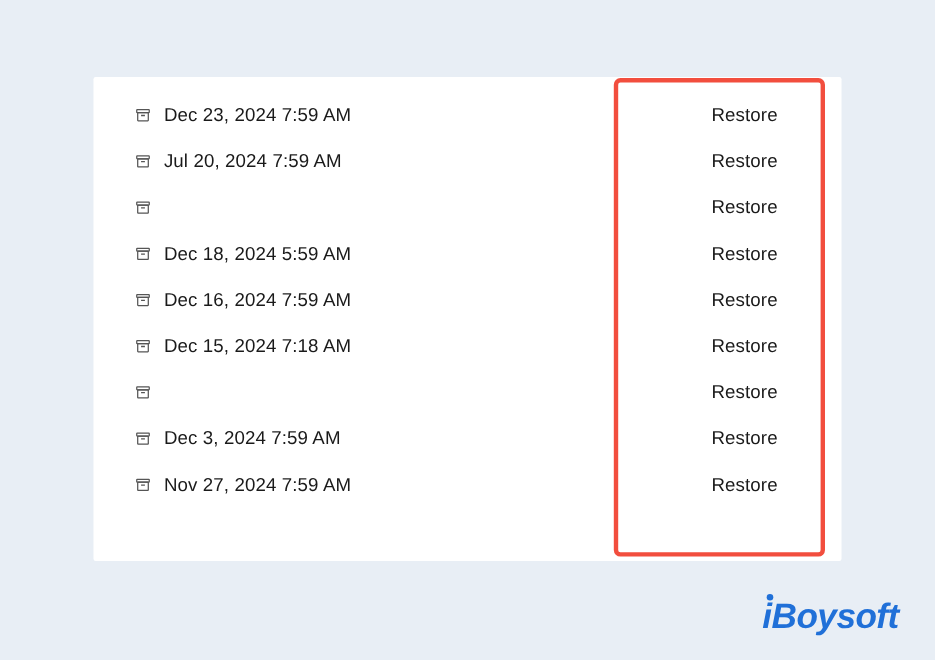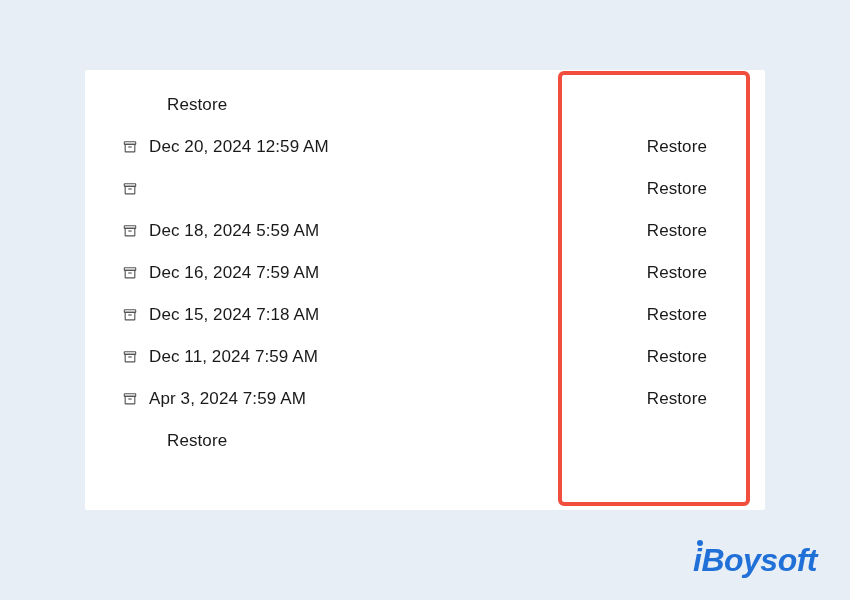--- a/index.html
+++ b/index.html
@@ -98,33 +98,43 @@
       left: 4px;
     }
   </style>
 </head>
 <body>
 
 <div class="panel">
   <div class="list">
 
     <div class="row">
-      <span class="restore-link">Restore</span>
-    </div>
-
-    <div class="row">
-      <div class="row-left">
-        <span class="archive-icon">
-          <svg viewBox="0 0 16 16" fill="none" stroke="#555" stroke-width="1.3">
-            <rect x="1.5" y="2" width="13" height="3" rx="0.5"></rect>
-            <rect x="2.5" y="5" width="11" height="8.5" rx="0.5"></rect>
-            <line x1="6" y1="8" x2="10" y2="8"></line>
-          </svg>
-        </span>
-        <span>Dec 20, 2024 12:59 AM</span>
+      <div class="row-left">
+        <span class="archive-icon">
+          <svg viewBox="0 0 16 16" fill="none" stroke="#555" stroke-width="1.3">
+            <rect x="1.5" y="2" width="13" height="3" rx="0.5"></rect>
+            <rect x="2.5" y="5" width="11" height="8.5" rx="0.5"></rect>
+            <line x1="6" y1="8" x2="10" y2="8"></line>
+          </svg>
+        </span>
+        <span>Dec 23, 2024 7:59 AM</span>
+      </div>
+      <span class="restore-link">Restore</span>
+    </div>
+
+    <div class="row">
+      <div class="row-left">
+        <span class="archive-icon">
+          <svg viewBox="0 0 16 16" fill="none" stroke="#555" stroke-width="1.3">
+            <rect x="1.5" y="2" width="13" height="3" rx="0.5"></rect>
+            <rect x="2.5" y="5" width="11" height="8.5" rx="0.5"></rect>
+            <line x1="6" y1="8" x2="10" y2="8"></line>
+          </svg>
+        </span>
+        <span>Jul 20, 2024 7:59 AM</span>
       </div>
       <span class="restore-link">Restore</span>
     </div>
 
     <div class="row">
       <div class="row-left">
         <span class="archive-icon">
           <svg viewBox="0 0 16 16" fill="none" stroke="#555" stroke-width="1.3">
             <rect x="1.5" y="2" width="13" height="3" rx="0.5"></rect>
             <rect x="2.5" y="5" width="11" height="8.5" rx="0.5"></rect>
@@ -179,40 +189,49 @@
 
     <div class="row">
       <div class="row-left">
         <span class="archive-icon">
           <svg viewBox="0 0 16 16" fill="none" stroke="#555" stroke-width="1.3">
             <rect x="1.5" y="2" width="13" height="3" rx="0.5"></rect>
             <rect x="2.5" y="5" width="11" height="8.5" rx="0.5"></rect>
             <line x1="6" y1="8" x2="10" y2="8"></line>
           </svg>
         </span>
-        <span>Dec 11, 2024 7:59 AM</span>
-      </div>
-      <span class="restore-link">Restore</span>
-    </div>
-
-    <div class="row">
-      <div class="row-left">
-        <span class="archive-icon">
-          <svg viewBox="0 0 16 16" fill="none" stroke="#555" stroke-width="1.3">
-            <rect x="1.5" y="2" width="13" height="3" rx="0.5"></rect>
-            <rect x="2.5" y="5" width="11" height="8.5" rx="0.5"></rect>
-            <line x1="6" y1="8" x2="10" y2="8"></line>
-          </svg>
-        </span>
-        <span>Apr 3, 2024 7:59 AM</span>
-      </div>
-      <span class="restore-link">Restore</span>
-    </div>
-
-    <div class="row">
+      </div>
+      <span class="restore-link">Restore</span>
+    </div>
+
+    <div class="row">
+      <div class="row-left">
+        <span class="archive-icon">
+          <svg viewBox="0 0 16 16" fill="none" stroke="#555" stroke-width="1.3">
+            <rect x="1.5" y="2" width="13" height="3" rx="0.5"></rect>
+            <rect x="2.5" y="5" width="11" height="8.5" rx="0.5"></rect>
+            <line x1="6" y1="8" x2="10" y2="8"></line>
+          </svg>
+        </span>
+        <span>Dec 3, 2024 7:59 AM</span>
+      </div>
+      <span class="restore-link">Restore</span>
+    </div>
+
+    <div class="row">
+      <div class="row-left">
+        <span class="archive-icon">
+          <svg viewBox="0 0 16 16" fill="none" stroke="#555" stroke-width="1.3">
+            <rect x="1.5" y="2" width="13" height="3" rx="0.5"></rect>
+            <rect x="2.5" y="5" width="11" height="8.5" rx="0.5"></rect>
+            <line x1="6" y1="8" x2="10" y2="8"></line>
+          </svg>
+        </span>
+        <span>Nov 27, 2024 7:59 AM</span>
+      </div>
       <span class="restore-link">Restore</span>
     </div>
 
   </div>
 </div>
 
 <div class="highlight-box"></div>
 
 <div class="brand-logo">
   <span class="dot"></span>

